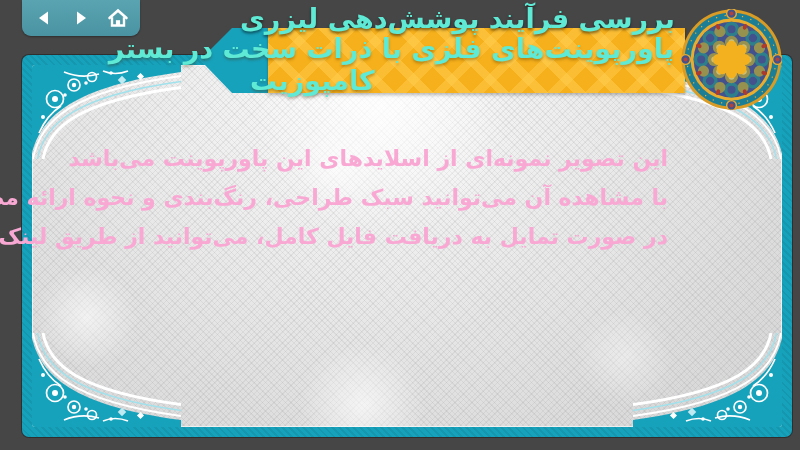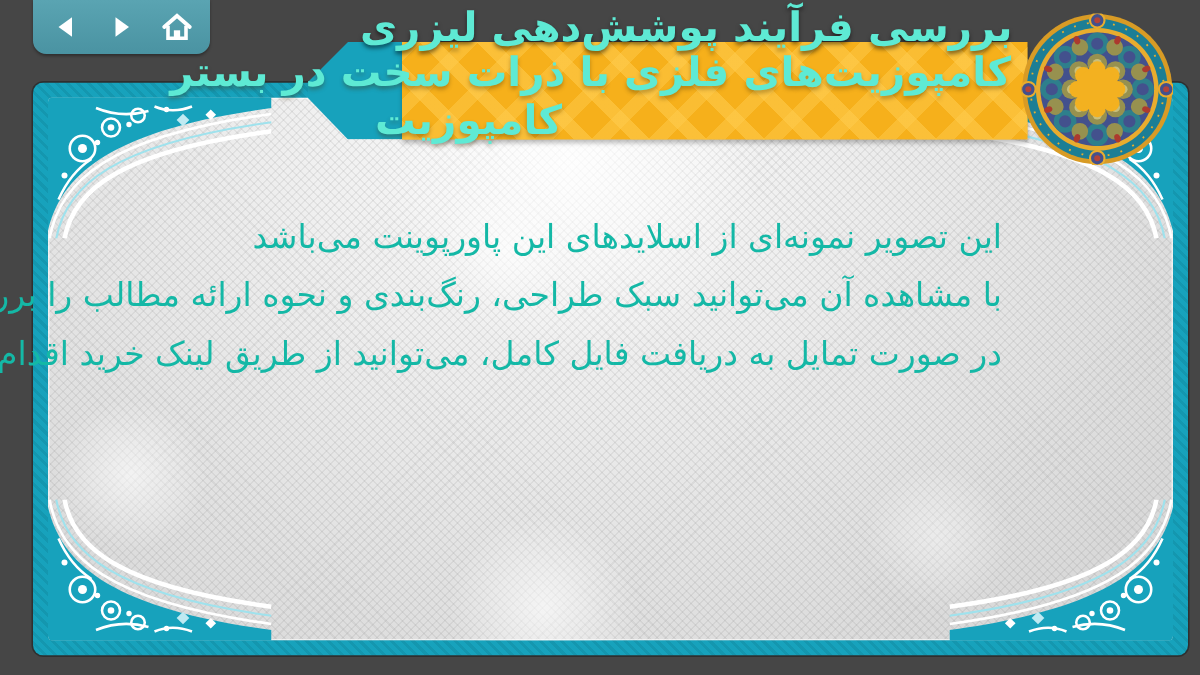--- a/index.html
+++ b/index.html
@@ -63,21 +63,21 @@
     position:absolute;z-index:25;color:#5eead4;font-weight:bold;font-size:27px;
     white-space:nowrap;text-align:left;direction:rtl;
     text-shadow:0 2px 3px rgba(70,45,0,.35);
   }
   .title-line.l1{left:240px;width:530px;top:3px;text-shadow:0 2px 3px rgba(0,0,0,.5);}
   .title-line.l2{left:250px;width:424px;top:33px;}
   .title-line.l3{left:250px;width:424px;top:65px;}
   
   .body-text{
     position:absolute;right:132px;top:139px;width:545px;z-index:15;
-    direction:rtl;text-align:right;color:#14b8a6;font-weight:normal;
+    direction:rtl;text-align:right;color:#f9a8d4;font-weight:bold;
     font-size:22px;line-height:39px;
   }
   .body-text div{white-space:nowrap;}
   
   .ornament{position:absolute;left:681px;top:9px;width:101px;height:101px;z-index:28;}
 </style>
 </head>
 <body>
 
 <svg width="0" height="0" style="position:absolute">
@@ -155,21 +155,21 @@
 
   <div class="body-text">
     <div>این تصویر نمونه‌ای از اسلایدهای این پاورپوینت می‌باشد</div>
     <div>با مشاهده آن می‌توانید سبک طراحی، رنگ‌بندی و نحوه ارائه مطالب را بررسی نمایید</div>
     <div>در صورت تمایل به دریافت فایل کامل، می‌توانید از طریق لینک خرید اقدام فرمایید</div>
   </div>
 
   <div class="banner-wedge"></div>
   <div class="banner"></div>
   <div class="title-line l1">بررسی فرآیند پوشش‌دهی لیزری</div>
-  <div class="title-line l2">کامپوزیت‌های فلزی با ذرات سخت در بستر</div>
+  <div class="title-line l2">پاورپوینت‌های فلزی با ذرات سخت در بستر</div>
   <div class="title-line l3">کامپوزیت</div>
 
   <svg class="ornament" viewBox="-50 -50 100 100">
     <circle r="49.5" fill="#d89b25"></circle>
     <circle r="46.5" fill="#1c7e95"></circle>
     <circle r="44" fill="none" stroke="#e9b02f" stroke-width="1.2" stroke-dasharray="1.2 7.5"></circle>
     <circle r="40.5" fill="#e8ac2e"></circle>
     <circle r="37.5" fill="#43518d"></circle>
     <g>
       <g transform="rotate(0)">

